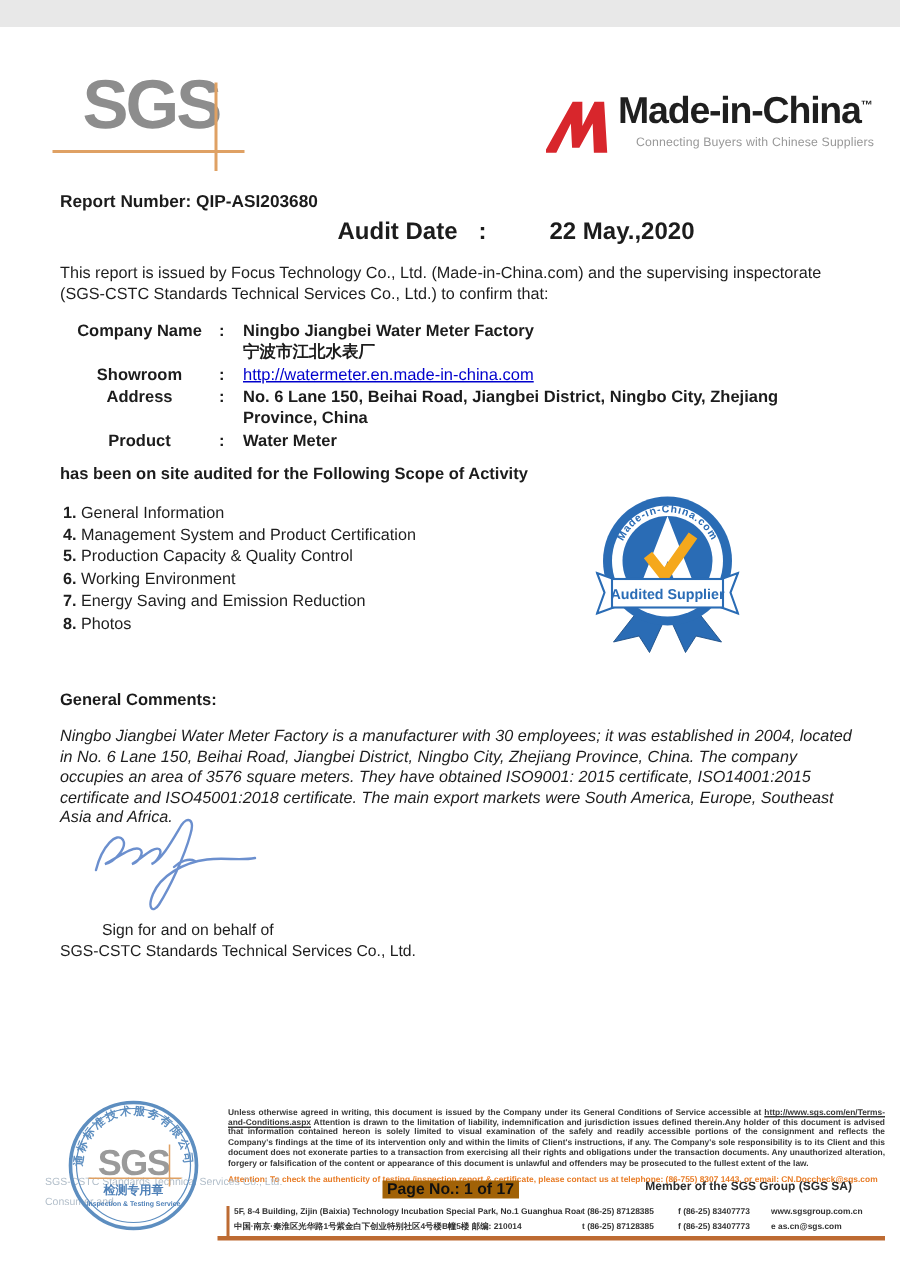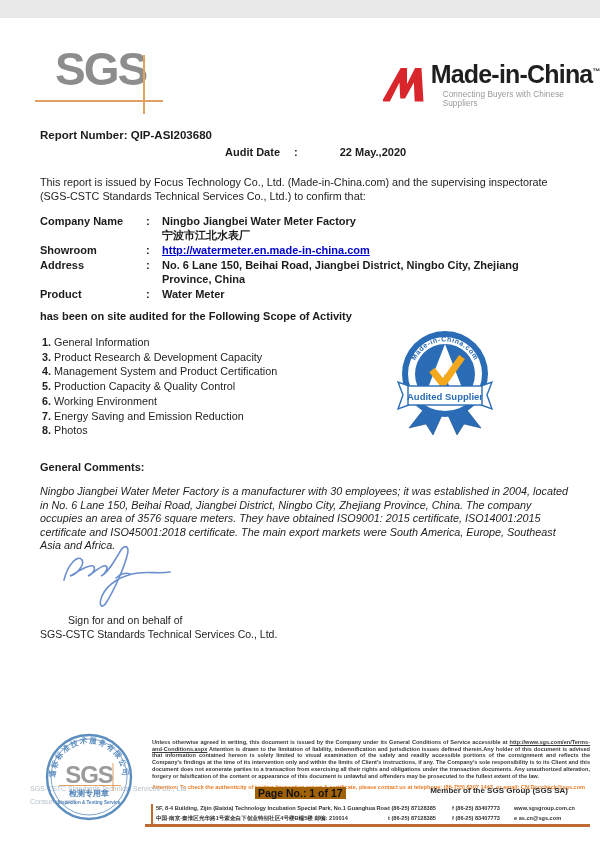--- a/index.html
+++ b/index.html
@@ -7,38 +7,38 @@
   .page {
     position:relative; width:600px; height:857px; margin:18px auto;
     background:#ffffff; overflow:hidden;
     font-family:"Liberation Sans", sans-serif; color:#2a2a2a;
   }
   
   .sgs-logo { position:absolute; left:55px; top:28px; }
   .sgs-logo .txt { font-size:46px; font-weight:bold; color:#8d8d8d; letter-spacing:-2px; line-height:1; }
   .sgs-hline { position:absolute; left:35px; top:82px; width:128px; height:2px; background:#dfa164; }
   .sgs-vline { position:absolute; left:143px; top:37px; width:2px; height:59px; background:#dfa164; }
-  .mic-logo { position:absolute; left:383px; top:43px; display:flex; align-items:center; }
+  .mic-logo { position:absolute; left:364px; top:43px; display:flex; align-items:flex-start; }
   .mic-text { margin-left:6px; }
   .mic-name { font-size:25px; font-weight:bold; color:#1f1f1f; letter-spacing:-0.8px; line-height:1.1; }
   .mic-name sup { font-size:8px; font-weight:bold; vertical-align:super; }
   .mic-tagline { font-size:8.2px; color:#989898; margin-top:1px; letter-spacing:0.1px;padding-left:12px; }
   
   .report-number { position:absolute; left:40px; top:111px; font-size:11.5px; font-weight:bold; color:#1c1c1c; }
-  .audit-row { position:absolute; left:225px; top:128px; font-size:11px; font-weight:bold; color:#1c1c1c; }
+  .audit-row { position:absolute; left:225px; top:128px; font-size:16px; font-weight:bold; color:#1c1c1c; }
   .audit-row .colon { margin-left:14px; }
   .audit-row .val { margin-left:42px; }
   .intro { position:absolute; left:40px; top:157px; width:527px; font-size:10.8px; line-height:14px; color:#1e1e1e; }
   
   .info-table { position:absolute; left:40px; top:196px; width:530px; font-size:11px; font-weight:bold; color:#1c1c1c; }
   .info-row { display:flex; line-height:14px; margin-bottom:1px; }
-  .info-row .lbl { width:106px; flex:none; }
+  .info-row .lbl { width:106px; flex:none;text-align:center; }
   .info-row .col { width:16px; flex:none; }
   .info-row .val { width:400px; }
-  a.link { color:#0000cc; text-decoration:underline; font-weight:bold; }
+  a.link { color:#0000cc; text-decoration:underline; font-weight:normal; }
   .scope-heading { position:absolute; left:40px; top:292px; font-size:11px; font-weight:bold; color:#1c1c1c; }
   .scope-list { position:absolute; left:42px; top:317px; font-size:10.8px; line-height:14.7px; color:#1e1e1e; list-style:none; }
   .scope-list .num { font-weight:bold; margin-right:3px; }
   
   .badge { position:absolute; left:397px; top:311px; }
   
   .comments-heading { position:absolute; left:40px; top:443px; font-size:11px; font-weight:bold; color:#1c1c1c; }
   .comments-body { position:absolute; left:40px; top:467px; width:534px; font-size:10.8px; line-height:13.6px; color:#1e1e1e;font-style:italic; }
   
   .signature { position:absolute; left:58px; top:526px; }
@@ -119,21 +119,20 @@
       <span class="lbl">Product</span>
       <span class="col">:</span>
       <span class="val">Water Meter</span>
     </div>
   </div>
 
   <div class="scope-heading">has been on site audited for the Following Scope of Activity</div>
 
   <ul class="scope-list">
     <li><span class="num">1.</span><span>General Information</span></li>
-    <li><span class="num">3.</span><span>Product Research &amp; Development Capacity</span></li>
     <li><span class="num">4.</span><span>Management System and Product Certification</span></li>
     <li><span class="num">5.</span><span>Production Capacity &amp; Quality Control</span></li>
     <li><span class="num">6.</span><span>Working Environment</span></li>
     <li><span class="num">7.</span><span>Energy Saving and Emission Reduction</span></li>
     <li><span class="num">8.</span><span>Photos</span></li>
   </ul>
 
   <div class="badge">
     <svg width="96" height="108" viewBox="0 0 96 108">
       <polygon points="30,76 12,99 29,95 36,106 46,84" fill="#2a6cb5" stroke="#1d4e86" stroke-width="0.6"></polygon>

